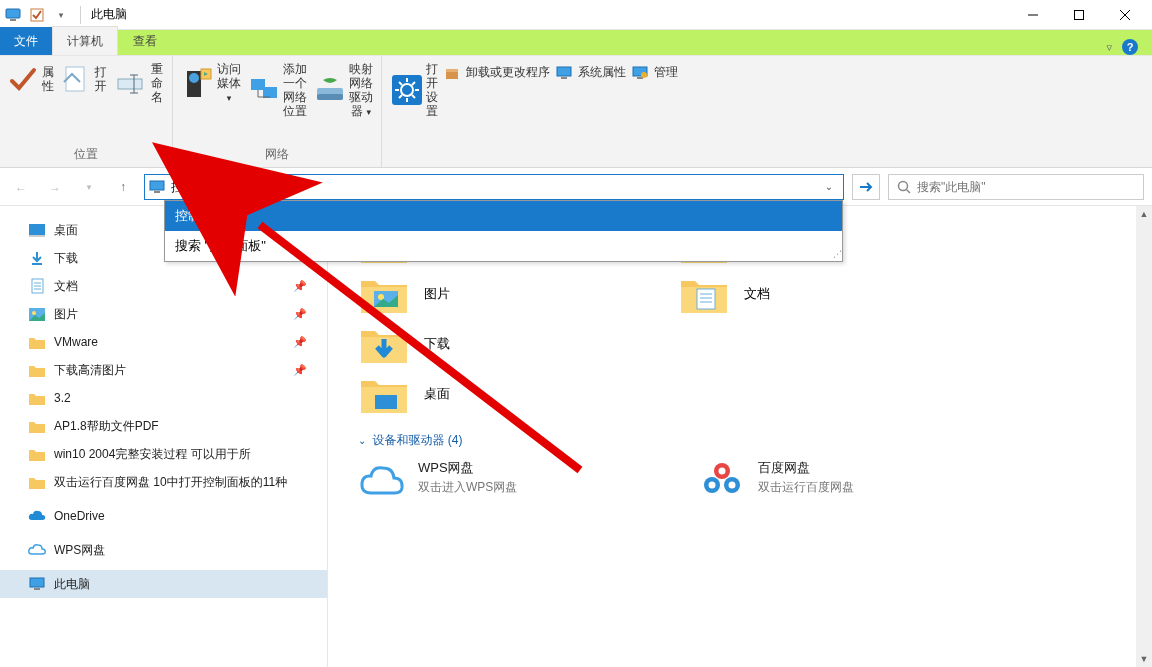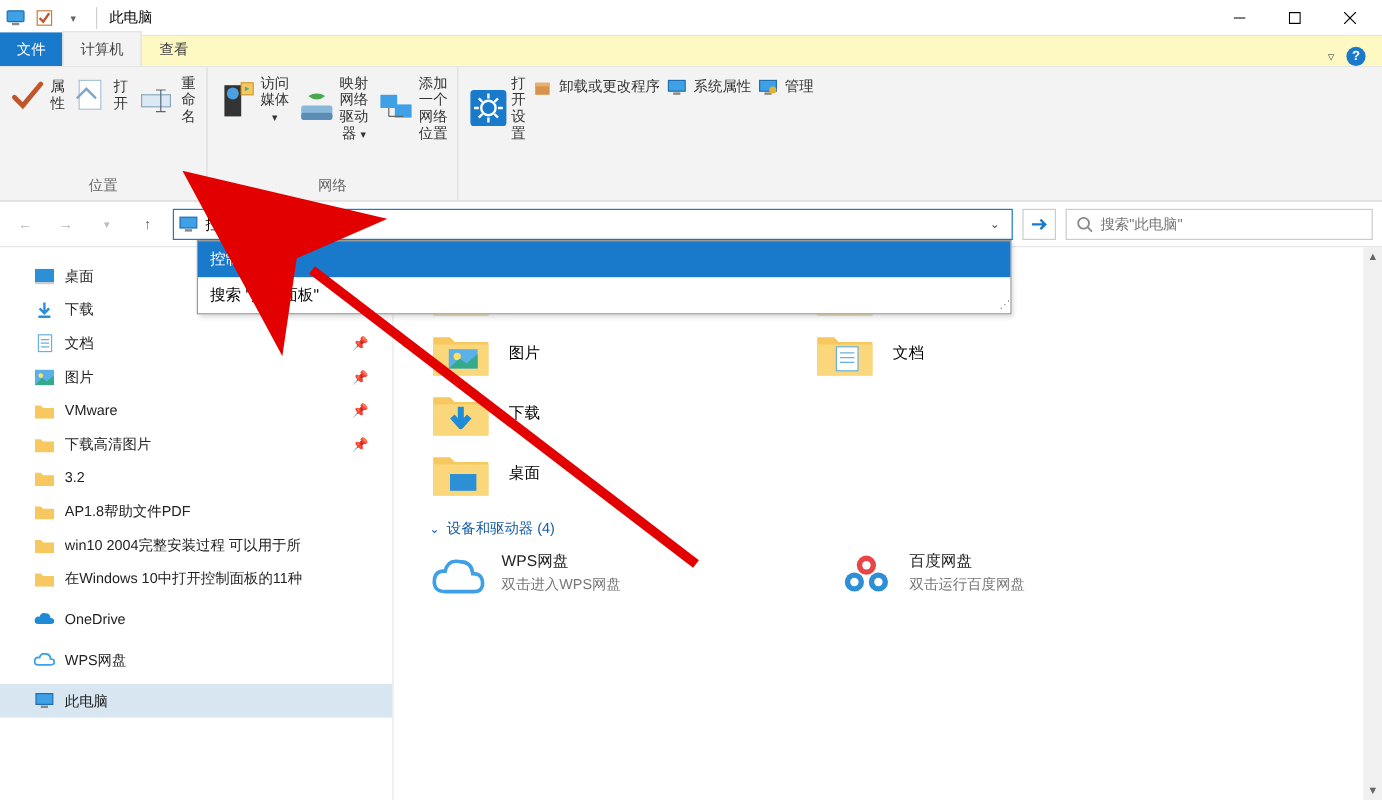--- a/index.html
+++ b/index.html
@@ -6,21 +6,21 @@
 body{width:1152px;height:667px;overflow:hidden;background:#fff;position:relative}
 .titlebar{height:30px;display:flex;align-items:center;padding:0 4px;background:#fff;border-bottom:1px solid #e6e6e6}
 .titlebar .qat{display:flex;align-items:center;gap:6px}
 .titlebar .qat-icon{width:18px;height:18px;display:flex;align-items:center;justify-content:center}
 .titlebar .sep{width:1px;height:18px;background:#d0d0d0;margin:0 4px}
 .titlebar .title{margin-left:6px;font-size:12px}
 .win-controls{margin-left:auto;display:flex}
 .win-btn{width:46px;height:30px;display:flex;align-items:center;justify-content:center;font-size:11px;color:#333}
 
 
-.tabrow{height:26px;display:flex;align-items:flex-end;background:#fef9c3;border-bottom:1px solid #e6e6e6;position:relative}
+.tabrow{height:26px;display:flex;align-items:flex-end;background:#bef264;border-bottom:1px solid #e6e6e6;position:relative}
 .tab-file{background:#1979ca;color:#fff;padding:6px 14px 5px;font-size:12px}
 .rtab{padding:6px 14px 5px;font-size:12px;color:#444;border:1px solid transparent;border-bottom:none}
 .rtab.active{background:#f3f3f3;border-color:#e0e0e0}
 .tabrow .right{margin-left:auto;display:flex;align-items:center;gap:10px;padding-right:14px}
 .help-circle{width:16px;height:16px;border-radius:50%;background:#1979ca;color:#fff;display:flex;align-items:center;justify-content:center;font-size:11px;font-weight:bold}
 
 
 .ribbon{height:112px;background:#f3f3f3;border-bottom:1px solid #d8d8d8;display:flex}
 .group{height:100%;border-right:1px solid #dcdcdc;padding:4px 8px 2px;display:flex;flex-direction:column}
 .group-body{flex:1;display:flex;align-items:flex-start;gap:6px}
@@ -174,39 +174,39 @@
               <circle cx="13" cy="11" r="5" fill="#4aa0e0"></circle>
               <rect x="20" y="2" width="10" height="10" fill="#f7c85f" stroke="#d49a2a"></rect>
               <path d="M23 5 L27 7 L23 9 Z" fill="#5a8"></path>
             </svg>
           </span>
         <span class="lbl"><span>访问媒体</span><br><span style="font-size:9px">▾</span></span>
       </div>
       <div class="bigbtn wide">
         <span class="ico">
             <svg width="34" height="30" viewBox="0 0 34 30">
-              <rect x="4" y="12" width="26" height="12" rx="2" fill="#8ab8d8"></rect>
-              <rect x="4" y="18" width="26" height="6" rx="2" fill="#5a8db5"></rect>
-              <path d="M10 4 Q17 0 24 4 Q17 10 10 4" fill="#49a84c"></path>
-            </svg>
-          </span>
-        <span class="lbl" style="white-space:pre-line"><span>映射网络
-驱动器</span> <span style="font-size:9px">▾</span></span>
-      </div>
-      <div class="bigbtn wide">
-        <span class="ico">
-            <svg width="34" height="30" viewBox="0 0 34 30">
               <rect x="4" y="4" width="14" height="11" fill="#3fa0e6"></rect>
               <rect x="16" y="12" width="14" height="11" fill="#3fa0e6"></rect>
               <line x1="11" y1="15" x2="11" y2="22" stroke="#666"></line>
               <line x1="11" y1="22" x2="23" y2="22" stroke="#666"></line>
             </svg>
           </span>
         <span class="lbl" style="white-space:pre-line">添加一个
 网络位置</span>
+      </div>
+      <div class="bigbtn wide">
+        <span class="ico">
+            <svg width="34" height="30" viewBox="0 0 34 30">
+              <rect x="4" y="12" width="26" height="12" rx="2" fill="#8ab8d8"></rect>
+              <rect x="4" y="18" width="26" height="6" rx="2" fill="#5a8db5"></rect>
+              <path d="M10 4 Q17 0 24 4 Q17 10 10 4" fill="#49a84c"></path>
+            </svg>
+          </span>
+        <span class="lbl" style="white-space:pre-line"><span>映射网络
+驱动器</span> <span style="font-size:9px">▾</span></span>
       </div>
     </div>
     <div class="group-label">网络</div>
   </div>
 
   <div class="group" style="border-right:none">
     <div class="group-body">
       <div class="bigbtn">
         <span class="ico">
             <svg width="34" height="34" viewBox="0 0 34 34">
@@ -378,21 +378,21 @@
           </svg>
         </span>
         <span style="white-space:nowrap;overflow:hidden">win10 2004完整安装过程 可以用于所</span>
       </div>
     <div class="tree-item">
         <span class="tico">
           <svg width="16" height="13">
             <path d="M0 2 L5 2 L7 4 L16 4 V13 H0 Z" fill="#f7c85f"></path>
           </svg>
         </span>
-        <span style="white-space:nowrap;overflow:hidden">在Windows 10中打开控制面板的11种</span>
+        <span style="white-space:nowrap;overflow:hidden">双击运行百度网盘 10中打开控制面板的11种</span>
       </div>
     <div class="tree-spacer"></div>
     <div class="tree-item">
         <span class="tico">
           <svg width="18" height="12" viewBox="0 0 18 12">
             <path d="M4 10 Q0 10 1 6 Q2 3 5 4 Q6 0 10 1 Q14 1 14 5 Q18 5 17 9 Q16 10 14 10 Z" fill="#1f8ad6"></path>
           </svg>
         </span>
         <span>OneDrive</span>
       </div>

